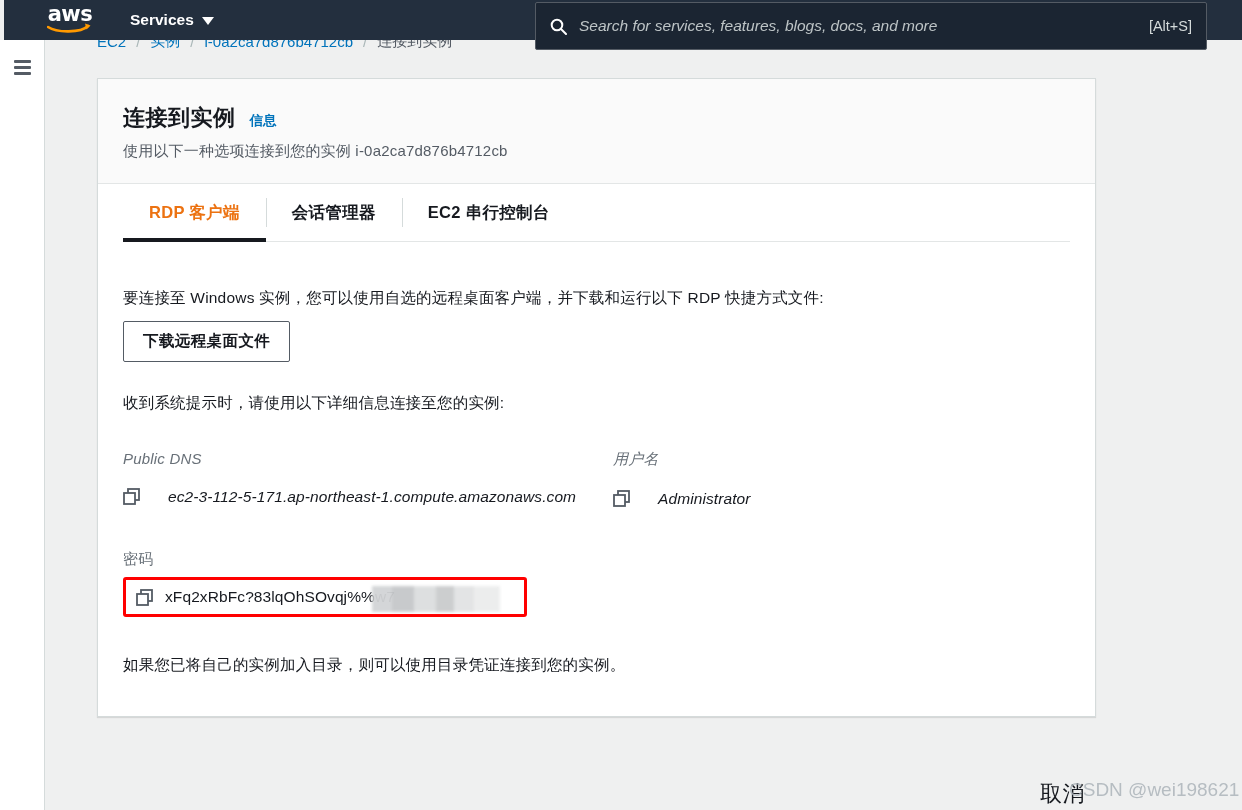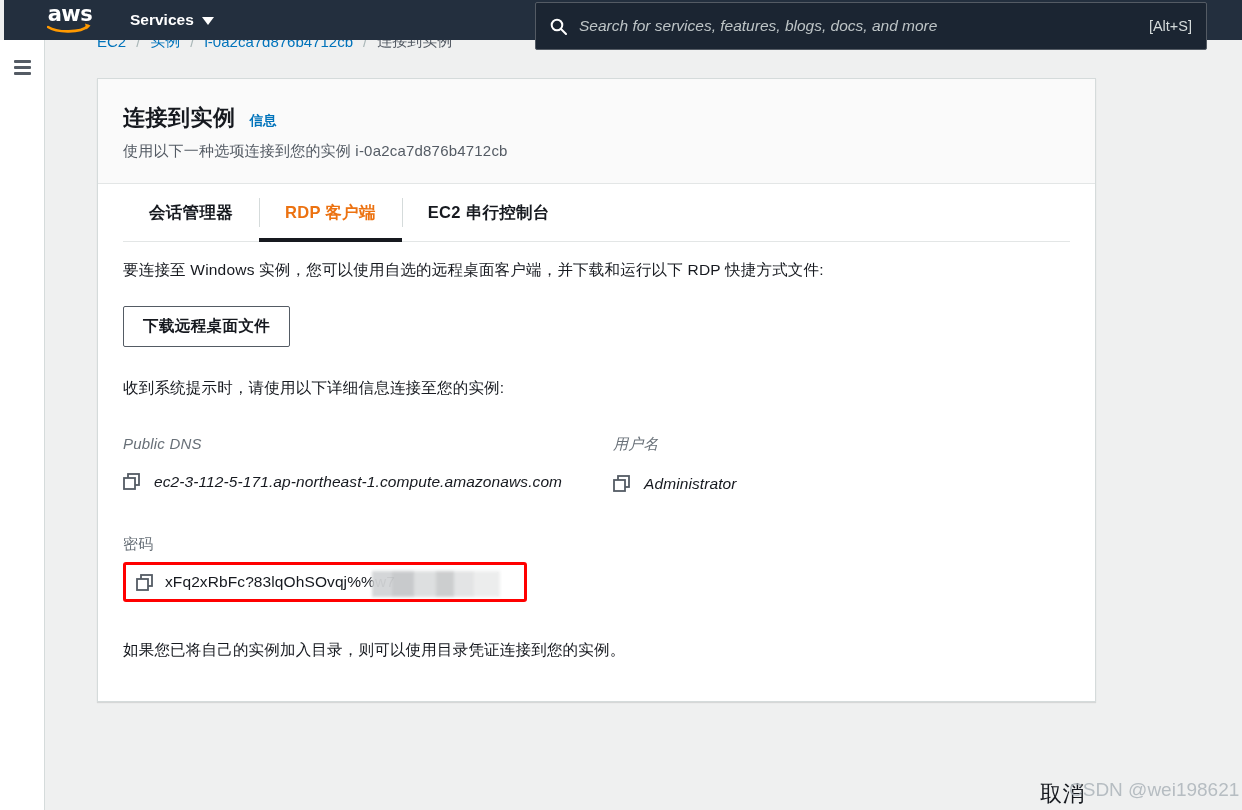--- a/index.html
+++ b/index.html
@@ -206,25 +206,25 @@
     height: 4px;
     background: #16191f;
   }
 
   
   .para {
     font-size: 15.5px;
     color: #16191f;
     letter-spacing: 0.2px;
   }
-  #intro-text { margin-top: 18px; }
+  #intro-text { margin-top: 46px; }
 
   #download-btn {
     display: inline-block;
-    margin-top: 25px;
+    margin-top: 12px;
     padding: 9px 19px;
     border: 1px solid #545b64;
     border-radius: 2px;
     background: #ffffff;
     color: #16191f;
     font-size: 15.5px;
     font-weight: 700;
     letter-spacing: 0.4px;
     cursor: pointer;
     font-family: "Liberation Sans", sans-serif;
@@ -242,21 +242,21 @@
 
   .field-label {
     font-size: 15px;
     color: #687078;
     letter-spacing: 0.2px;
   }
   .field-value-row {
     margin-top: 14px;
     display: flex;
     align-items: flex-start;
-    gap: 14px;
+    gap: 28px;
   }
   .field-value {
     font-size: 15.5px;
     color: #16191f;
     line-height: 32px;
     letter-spacing: 0.1px;
     word-break: break-all;
   }
   .copy-icon { flex: 0 0 auto; margin-top: 7px; cursor: pointer; }
 
@@ -374,25 +374,25 @@
       <span id="card-title">连接到实例</span>
       <span id="info-link">信息</span>
     </div>
     <div id="card-subtitle">使用以下一种选项连接到您的实例 i-0a2ca7d876b4712cb</div>
   </div>
 
   <div id="card-body">
 
     
     <div id="tabs">
+      <div class="tab active">
+        <span>RDP 客户端</span>
+      </div>
       <div class="tab">
         <span>会话管理器</span>
-      </div>
-      <div class="tab active">
-        <span>RDP 客户端</span>
       </div>
       <div class="tab">
         <span>EC2 串行控制台</span>
       </div>
     </div>
 
     
     <div id="intro-text" class="para">要连接至 Windows 实例，您可以使用自选的远程桌面客户端，并下载和运行以下 RDP 快捷方式文件:</div>
 
     

